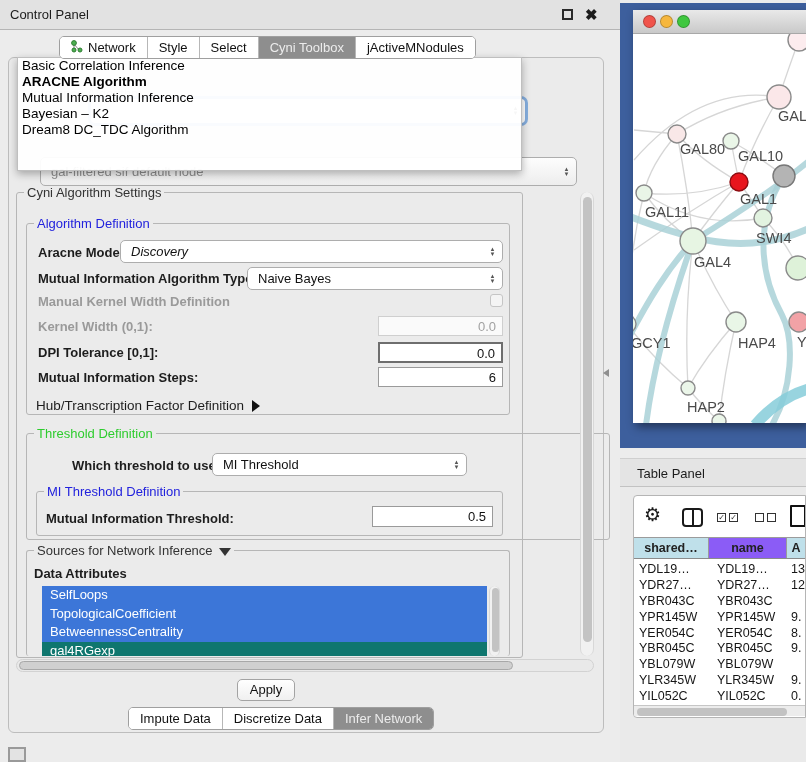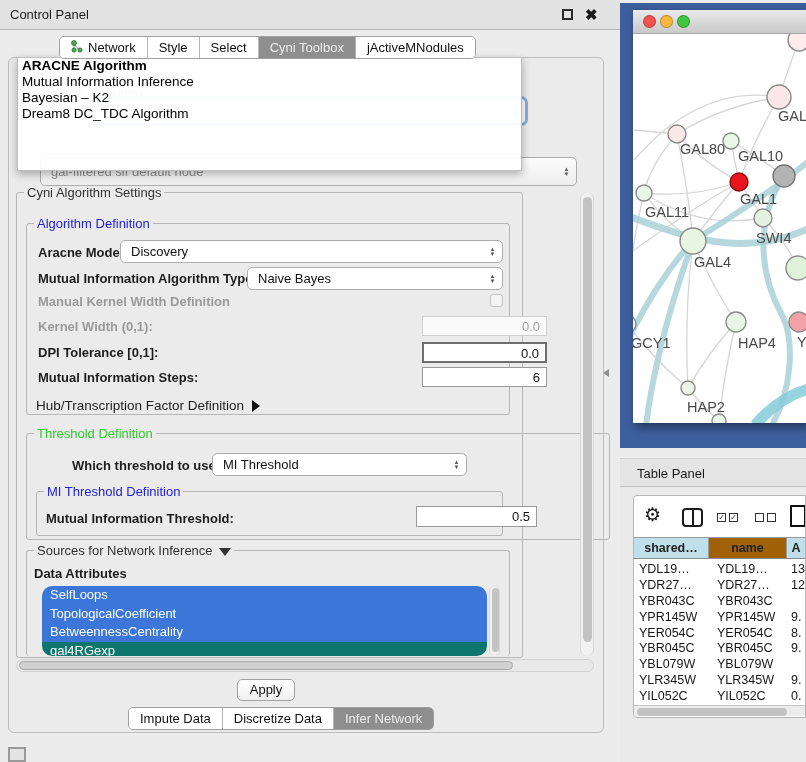--- a/index.html
+++ b/index.html
@@ -29,27 +29,27 @@
   #algo-dropdown .hdr { text-align:center; color:#b7b7b7; font-size:13px; padding-top:2px; height:16px; }
   #algo-dropdown .it { font-size:13.5px; color:#000; height:16px; line-height:16px; padding-left:4px; cursor:default; }
   #algo-dropdown .it.bold { font-weight:bold; }
   
   .grp { position:absolute; border:1px solid #b6b6b6; border-radius:3px; }
   .grp > .gt { position:absolute; top:-8px; left:7px; background:#ebebeb; padding:0 3px; font-size:13px; color:#333; white-space:nowrap; }
   .gt.blue { color:#2222dd; }
   .gt.green { color:#2ecc2e; }
   .lbl { position:absolute; font-size:13px; font-weight:bold; color:#1d1d1d; white-space:nowrap; }
   .lbl.dis { color:#9a9a9a; }
-  .field { position:absolute; background:#fff; border:1px solid #9a9a9a; font-size:13px; color:#111; text-align:right; padding:2px 6px 0 0;margin-left:44px; }
+  .field { position:absolute; background:#fff; border:1px solid #9a9a9a; font-size:13px; color:#111; text-align:right; padding:2px 6px 0 0; }
   .field.dis { background:#fafafa; color:#a2a2a2; border-color:#cfcfcf; }
   .field.focus { border:2px solid #6e6e6e; }
   #kernel-checkbox { position:absolute; left:490px; top:294px; width:13px; height:13px; border:1px solid #c5c5c5; border-radius:3px; background:#f4f4f4; }
   .tri-right { display:inline-block; width:0; height:0; border-left:8px solid #111; border-top:6px solid transparent; border-bottom:6px solid transparent; margin-left:8px; vertical-align:middle; }
   .tri-down { display:inline-block; width:0; height:0; border-top:8px solid #333; border-left:6px solid transparent; border-right:6px solid transparent; margin-left:6px; vertical-align:middle; }
-  #attr-list { position:absolute; left:42px; top:586px; width:445px; height:70px; overflow:hidden; background:#fff;border-radius:10px; }
+  #attr-list { position:absolute; left:42px; top:586px; width:445px; height:70px; overflow:hidden; background:#fff; }
   #attr-list .ai { height:18.5px; line-height:18.5px; color:#fff; font-size:13px; padding-left:8px; }
   .vscroll { position:absolute; background:#f1f1f1; border-left:1px solid #d8d8d8; border-right:1px solid #d8d8d8; border-radius:7px; }
   .vthumb { position:absolute; background:#c3c3c3; border-radius:6px; }
   .hscroll { position:absolute; background:#e9e9e9; border:1px solid #d2d2d2; border-radius:7px; }
   .hthumb { position:absolute; background:#d0d0d0; border:1px solid #a8a8a8; border-radius:6px; }
   #apply-btn { position:absolute; left:237px; top:679px; width:58px; height:22px; background:linear-gradient(#ffffff,#f0f0f0); border:1px solid #a3a3a3; border-radius:5px; font-size:13px; color:#111; text-align:center; line-height:20px; cursor:default; }
   #mini-dock-icon { position:absolute; left:8px; top:747px; width:18px; height:15px; border:2px solid #9a9a9a; background:#e3e3e3; }
   
   #net-desktop { left:620px; top:3px; width:186px; height:445px; background:#3d5f9d; }
   #net-window { left:633px; top:10px; width:173px; height:413px; background:#fff; box-shadow:3px 4px 9px rgba(0,0,0,0.45); }
@@ -61,21 +61,21 @@
   #tp-titlebar { left:620px; top:458px; width:186px; height:29px; background:#e4e4e4; border-top:1px solid #cfcfcf; border-bottom:1px solid #c2c2c2; }
   #tp-titlebar .t { position:absolute; left:17px; top:7px; font-size:13px; color:#1c1c1c; }
   #tp-body { left:620px; top:487px; width:186px; height:275px; background:#eaeaea; }
   #tp-inner { left:633px; top:495px; width:173px; height:223px; background:#fff; border:1px solid #b5b5b5; border-radius:4px 0 0 4px; overflow:hidden; }
   .tico { position:absolute; color:#1a1a1a; }
   #ico-columns { left:48px; top:12px; width:21px; height:19px; border:2px solid #1a1a1a; border-radius:4px; }
   #ico-columns:before { content:""; position:absolute; left:8px; top:0; width:2px; height:15px; background:#1a1a1a; }
   .cb { position:absolute; width:9px; height:9px; border:1.5px solid #333; font-size:8px; line-height:8px; text-align:center; color:#333; background:#fff; }
   #ico-doc { left:156px; top:9px; width:16px; height:22px; border:2px solid #111; border-radius:1px; background:#fff; }
   #tbl-header { position:absolute; left:0; top:41px; width:100%; height:22px; display:flex; border-top:1px solid #9b9b9b; border-bottom:1px solid #8b8b8b; font-size:12.5px; color:#222;font-weight:bold; }
-  #tbl-header .hc { border-right:1px solid #9b9b9b; display:flex; align-items:center; justify-content:center; background:#a16207; overflow:hidden; }
+  #tbl-header .hc { border-right:1px solid #9b9b9b; display:flex; align-items:center; justify-content:center; background:#8b5cf6; overflow:hidden; }
   #tbl-header .hc.sel { background:#bfe0ea; }
   #tbl-rows { position:absolute; left:0; top:66px; width:100%; }
   .trow { display:flex; height:15.9px; font-size:12.5px; color:#161616; }
   .trow .c { overflow:hidden; white-space:nowrap; }
   #tp-hscroll { position:absolute; left:0; top:209px; width:173px; height:11px; background:#ececec; border-top:1px solid #c6c6c6; }
   #tp-hthumb { position:absolute; left:3px; top:1.5px; width:150px; height:8px; background:#c2c2c2; border-radius:4px; }
 </style>
 </head>
 <body>
 
@@ -119,36 +119,37 @@
     <span class="ct"></span>
     <span class="arrows">▲<br>▼</span>
   </div>
 <div class="combo" id="net-combo">
   <span class="ct" style="color:#8f8f8f;">gal-filtered sif default node</span>
   <span class="arrows">▲<br>▼</span>
 </div>
 
 <div class="abs" id="algo-dropdown">
   <div id="dd-items">
+      <div class="it">Basic Correlation Inference</div>
       <div class="it bold">ARACNE Algorithm</div>
       <div class="it">Mutual Information Inference</div>
       <div class="it">Bayesian – K2</div>
       <div class="it">Dream8 DC_TDC Algorithm</div>
     </div>
 </div>
 
 <div class="grp" style="left:16px; top:192px; width:507px; height:466px;">
   <span class="gt">Cyni Algorithm Settings</span>
 </div>
 
 <div class="grp" style="left:26px; top:223px; width:484px; height:192px;">
   <span class="gt blue">Algorithm Definition</span>
 </div>
 <span class="lbl" style="left:38px; top:245px;">Aracne Mode:</span>
-<div class="combo" style="left:120px; top:240px; width:383px; height:23px;">
+<div class="combo" style="left:120px; top:240px; width:383px; height:23px;font-style:italic;">
   <span class="ct">Discovery</span>
     <span class="arrows">▲<br>▼</span>
 </div>
 <span class="lbl" style="left:38px; top:271px;">Mutual Information Algorithm Type:</span>
 <div class="combo" style="left:247px; top:267px; width:256px; height:23px;">
   <span class="ct">Naive Bayes</span>
     <span class="arrows">▲<br>▼</span>
 </div>
 <span class="lbl dis" style="left:38px; top:294px;">Manual Kernel Width Definition</span>
 <div id="kernel-checkbox"></div>

